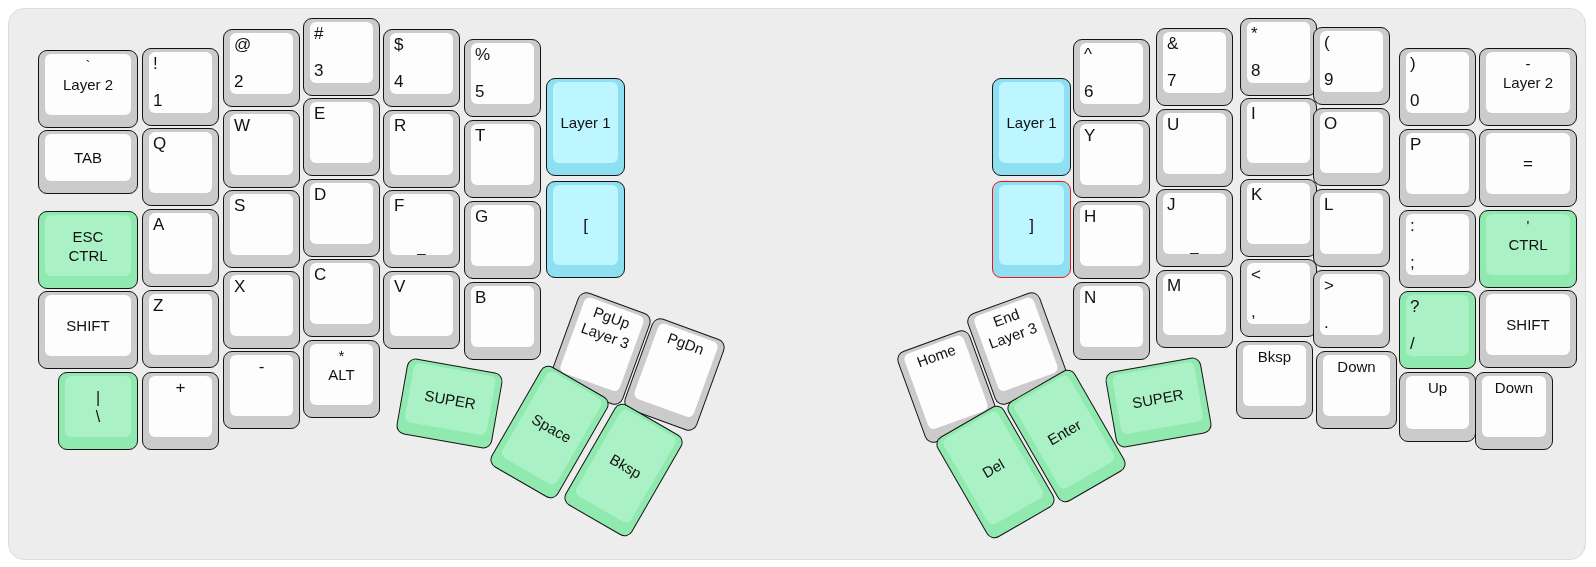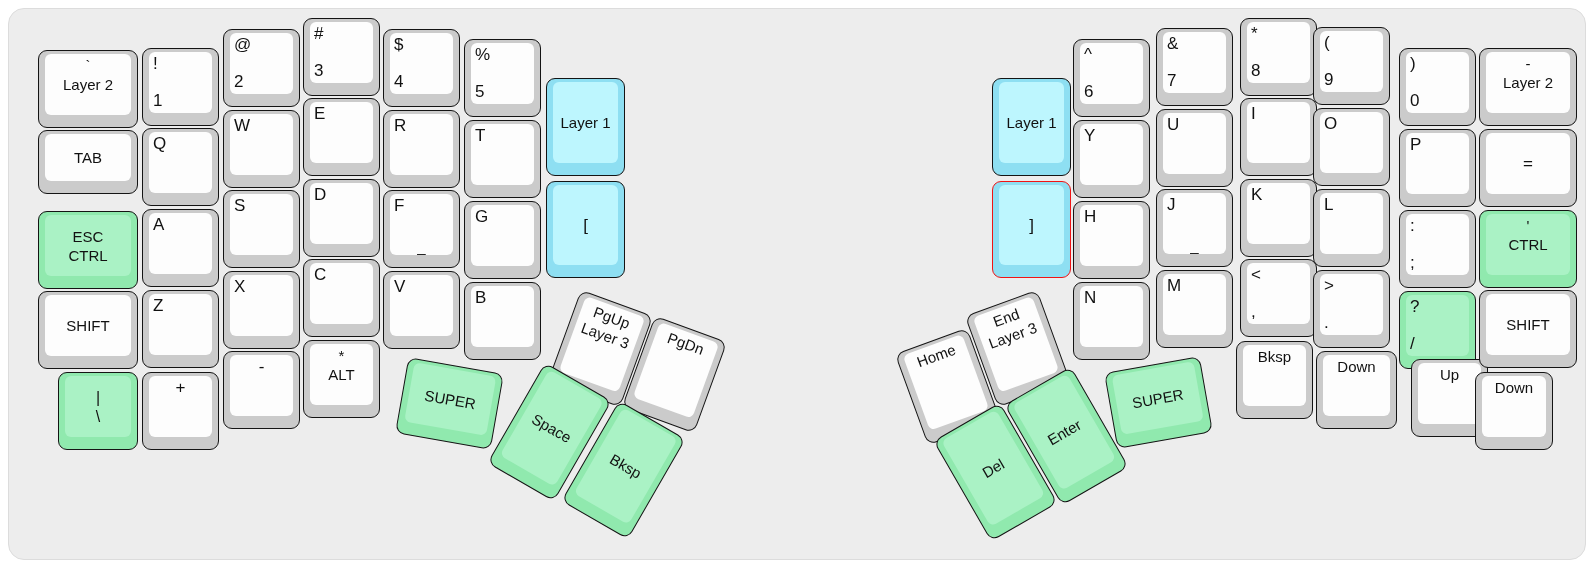--- a/index.html
+++ b/index.html
@@ -354,21 +354,21 @@
         <span class="lbl tl">:</span>
         <span class="lbl bl">;</span>
       </div>
     </div>
     <div class="key green" style="left: 1399px; top: 291px; width: 77px; height: 78px;">
       <div class="keytop">
         <span class="lbl tl">?</span>
         <span class="lbl bl">/</span>
       </div>
     </div>
-    <div class="key white" style="left: 1399px; top: 359px; width: 77px; height: 78px; margin-left: 12px;">
+    <div class="key white" style="left: 1399px; top: 372px; width: 77px; height: 70px;">
       <div class="keytop">
         <div class="tcw">
           <span class="lbl">Up</span>
         </div>
       </div>
     </div>
     <div class="key white" style="left: 1479px; top: 48px; width: 98px; height: 78px;">
       <div class="keytop">
         <div class="tcw">
           <span class="lbl">-</span>

